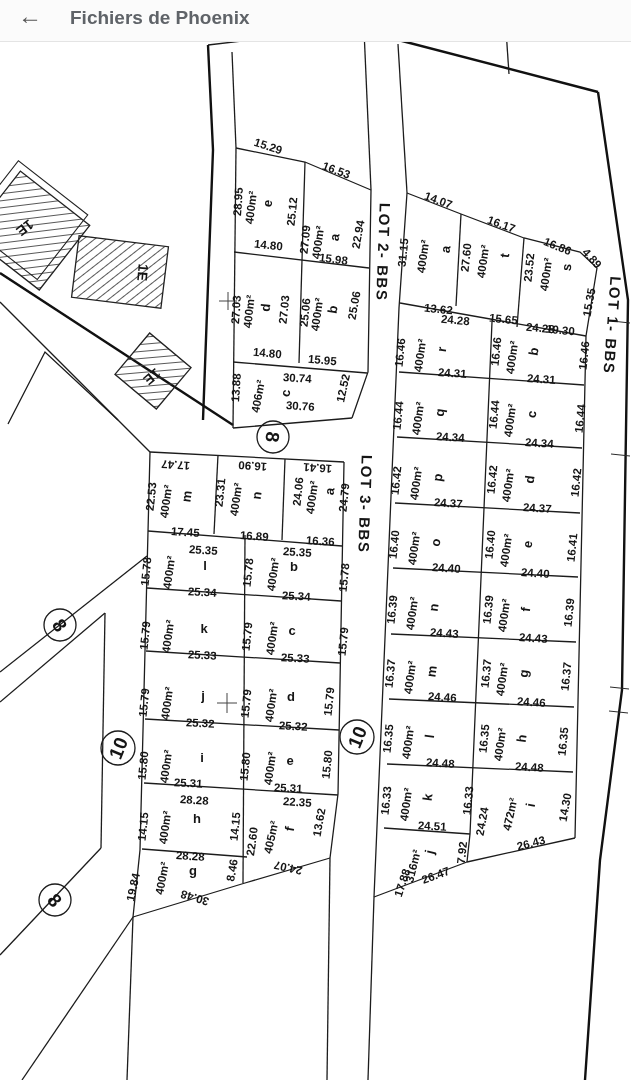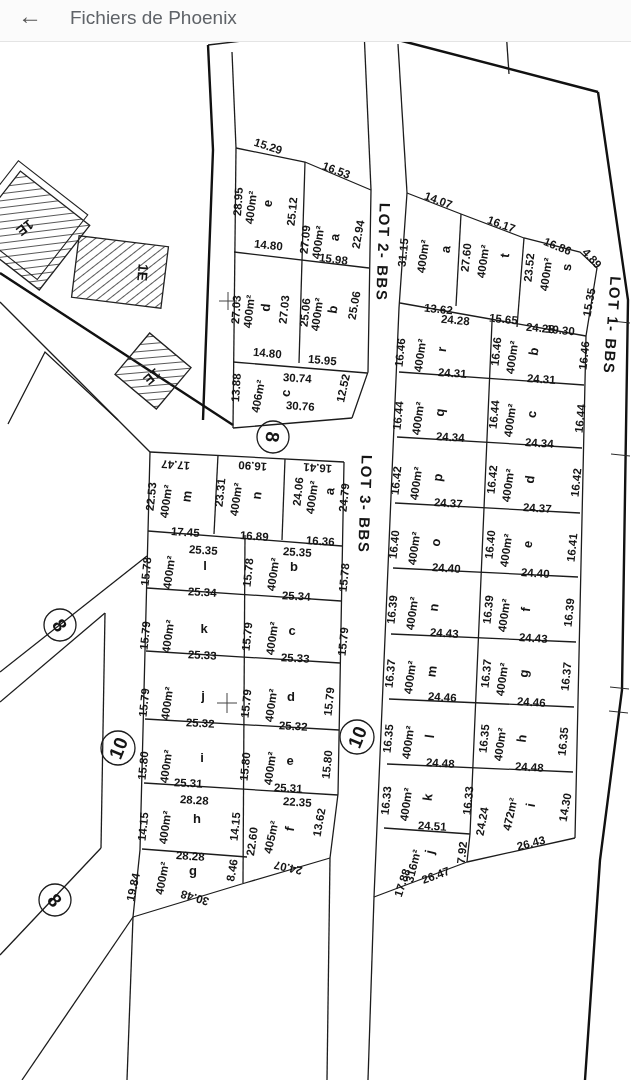--- a/index.html
+++ b/index.html
@@ -1,21 +1,21 @@
 <!DOCTYPE html>
 <html><head>
 <meta charset="utf-8">
 <style>
   html,body{margin:0;padding:0;background:#ffffff;}
   .screen{position:relative;width:631px;height:1080px;overflow:hidden;background:#ffffff;
           font-family:"Liberation Sans",sans-serif;}
   .appbar{position:absolute;top:0;left:0;width:631px;height:41px;background:#fbfbfb;
           border-bottom:1px solid #e4e4e4;z-index:5;display:flex;align-items:center;}
   .back{margin-left:18px;margin-top:-10px;font-size:24px;color:#555;line-height:1;}
-  .title{margin-left:28px;margin-top:-6px;font-size:19px;color:#5f6368;}
+  .title{margin-left:28px;margin-top:-6px;font-size:19px;color:#5f6368;font-weight:bold;}
   .dot{position:absolute;top:0;background:#9aa0a6;border-radius:0 0 3px 3px;}
   .dot.a{left:501px;width:7px;height:4px;background:#c9c9c9;}
   .dot.b{left:527px;width:6px;height:4px;background:#c9c9c9;}
   .dot.c{left:584px;width:9px;height:6px;background:#3c4043;}
   svg{position:absolute;top:0;left:0;}
   svg text{font-family:"Liberation Sans",sans-serif;font-weight:bold;fill:#151515;text-anchor:middle;}
   .d{font-size:11.5px;}
   .ar{font-size:11.5px;}
   .nm{font-size:13px;}
   .lot{font-size:15px;letter-spacing:1.5px;}

